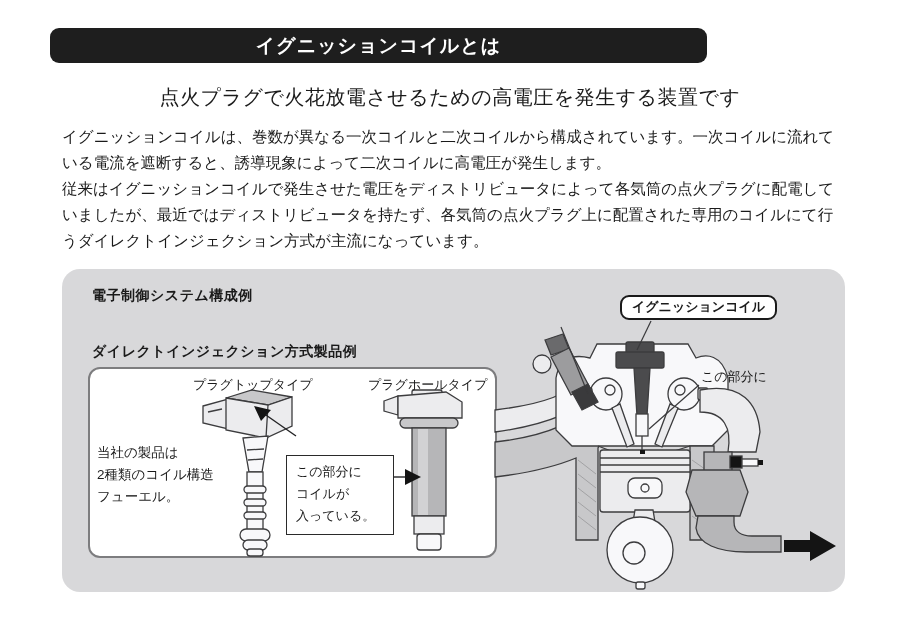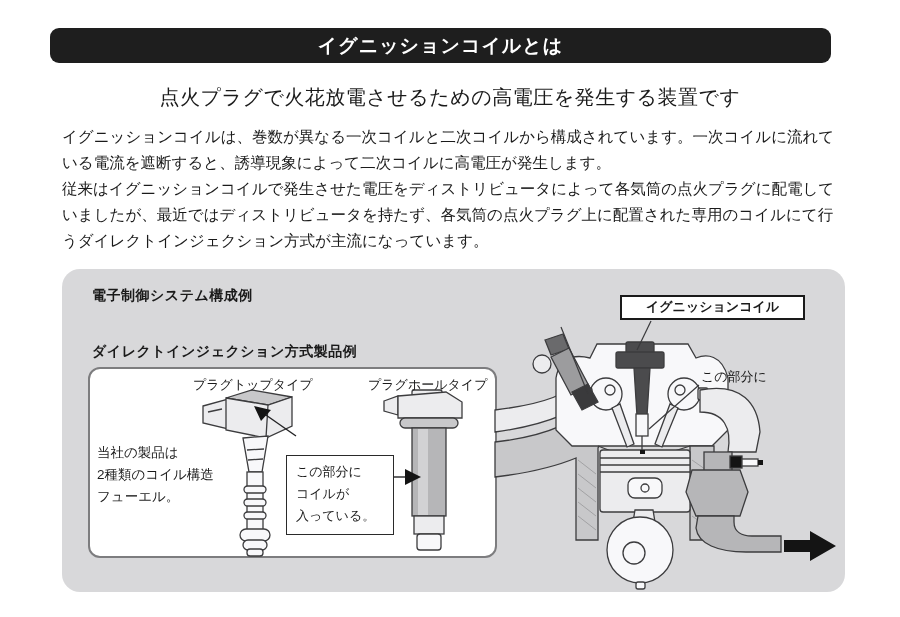--- a/index.html
+++ b/index.html
@@ -6,21 +6,21 @@
     --header-bg:#1e1e1e; --header-text:#ffffff; --panel-bg:#d8d8da;
     --text:#1a1a1a; --coil-dark:#4b4b4d; --pipe-gray:#b6b6b8; --arrow-black:#141414;
   }
   *{margin:0;padding:0;box-sizing:border-box;}
   html,body{background:#fff;}
   .page{
     position:relative;width:900px;height:617px;background:#fff;overflow:hidden;
     font-family:"Liberation Sans","DejaVu Sans",sans-serif;color:var(--text);
   }
   .header-bar{
-    position:absolute;left:50px;top:28px;width:781px;height:35px;
+    position:absolute;left:50px;top:28px;width:657px;height:35px;
     background:var(--header-bg);border-radius:9px;
     display:flex;align-items:center;justify-content:center;
   }
   .header-bar span{color:var(--header-text);font-size:19px;font-weight:bold;letter-spacing:1px;}
   .subtitle{
     position:absolute;left:0;top:84px;width:900px;text-align:center;
     font-size:20px;font-weight:normal;letter-spacing:.5px;
   }
   .intro{position:absolute;left:62px;top:124px;width:782px;font-size:15.5px;line-height:26px;}
   .intro p{margin:0;}
@@ -40,21 +40,21 @@
   .plug-hole-label{left:368px;}
   .product-note{position:absolute;left:97px;top:442px;font-size:13.5px;line-height:22px;white-space:pre-line;}
   .callout{
     position:absolute;left:286px;top:455px;width:108px;height:80px;
     background:#fff;border:1.5px solid #2a2a2a;
     font-size:13px;line-height:22px;white-space:pre-line;padding:5px 9px;
   }
   .injector-label{position:absolute;left:530px;top:292px;font-size:13px;line-height:16px;white-space:pre-line;}
   .coil-label-box{
     position:absolute;left:620px;top:295px;background:#fff;
-    border:2px solid #1a1a1a;border-radius:0;padding:1px 24px 2px;
+    border:2px solid #1a1a1a;border-radius:9px;padding:1px 10px 2px;
     font-size:13px;font-weight:bold;white-space:nowrap;
   }
   .spark-plug-label{position:absolute;left:701px;top:368px;font-size:13px;white-space:nowrap;}
   svg.art{position:absolute;left:0;top:0;width:900px;height:617px;pointer-events:none;}
   .s{stroke:#3c3c3e;stroke-width:1.3;}
   .ln{stroke:#232325;stroke-width:1.4;}
   .lead{stroke:#39393b;stroke-width:1.2;}
   .hatch{stroke:#a2a2a4;stroke-width:1;}
   .f-white{fill:#f8f8fa;} .f-light{fill:#ececee;} .f-mid{fill:#c8c8ca;}
   .f-pipe{fill:var(--pipe-gray);} .f-dark{fill:var(--coil-dark);} .f-blk{fill:var(--arrow-black);}

